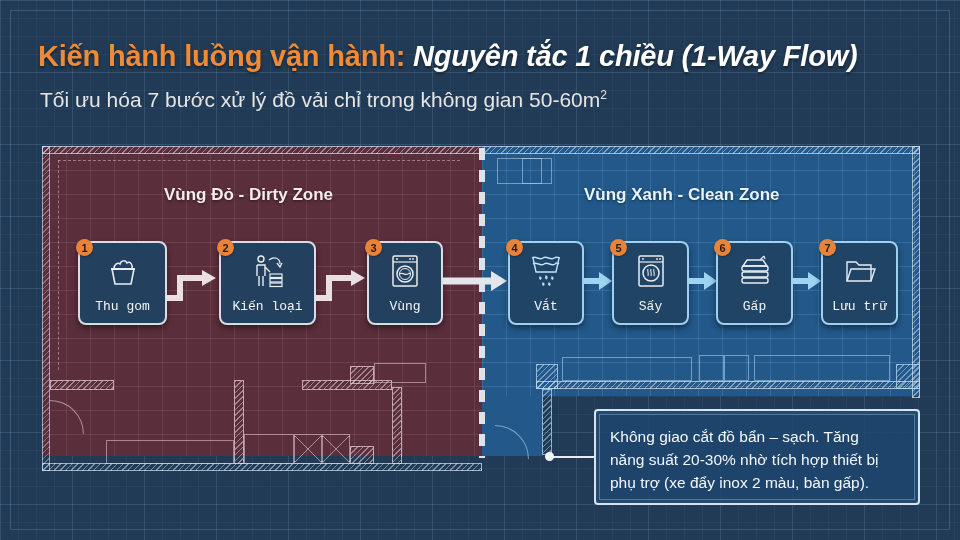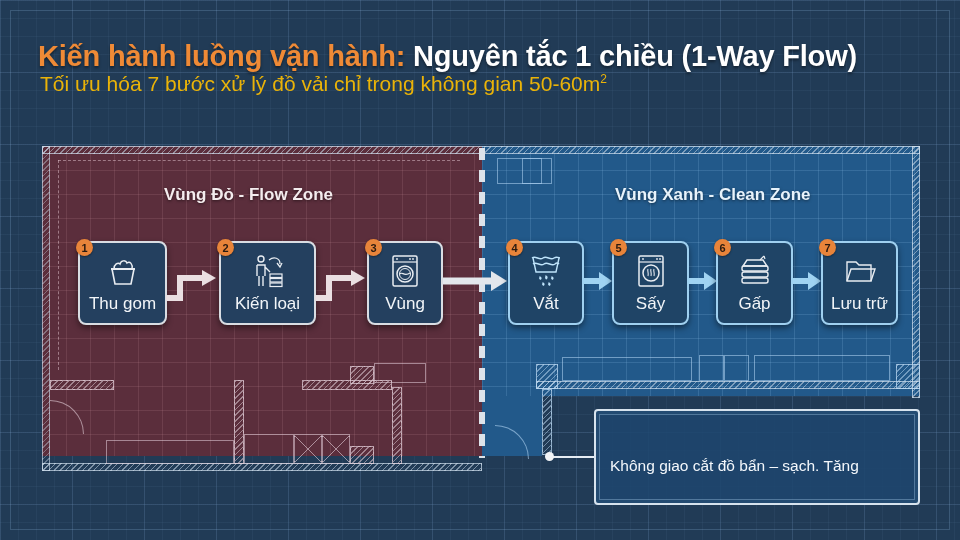--- a/index.html
+++ b/index.html
@@ -19,23 +19,23 @@
     .frame {
       position: absolute; left: 10px; top: 10px; width: 940px; height: 520px;
       border: 1px solid rgba(140,180,220,0.25);
     }
     .title {
       position: absolute; left: 38px; top: 40px; font-size: 29px; font-weight: bold;
       letter-spacing: -0.2px; white-space: nowrap;
       text-shadow: 0 2px 3px rgba(0,0,0,0.45);
     }
     .title .accent { color: #ef8a36; }
-    .title .main { color: #ffffff; }
+    .title .main { color: #ffffff; font-style: italic; }
     .subtitle {
-      position: absolute; left: 40px; top: 72px; font-size: 21px; color: #eab308;
+      position: absolute; left: 40px; top: 88px; font-size: 21px; color: #e5e5e5;
       white-space: nowrap;
     }
     .subtitle sup { font-size: 12px; }
 
     
     .zone {
       position: absolute; top: 146px; height: 310px;
     }
     .zone-dirty {
       left: 42px; width: 440px;
@@ -116,53 +116,53 @@
     .divider {
       position: absolute; left: 479px; top: 148px; width: 6px; height: 310px;
       background: repeating-linear-gradient(to bottom, #dde3ea 0 12px, transparent 12px 22px);
     }
 
     .zone-label {
       position: absolute; top: 185px; font-size: 17px; font-weight: bold; color: #f4ecee;
       text-shadow: 0 1px 3px rgba(0,0,0,0.5); white-space: nowrap;
     }
     .zone-label.dirty { left: 164px; }
-    .zone-label.clean { left: 615px; color: #e8f3fb; }
+    .zone-label.clean { left: 584px; color: #e8f3fb; }
 
     
     .step {
       position: absolute; top: 241px; height: 84px;
       background: #24405f;
       border: 2px solid #d9dde3;
       border-radius: 8px;
       box-shadow: 0 3px 6px rgba(0,0,0,0.45);
       display: flex; flex-direction: column; align-items: center; justify-content: flex-end;
       padding-bottom: 9px;
     }
     .step.clean { background: #1f4466; border-color: #9fd0f0; }
-    .step-label { font-size: 17px; color: #f2f5f8; white-space: nowrap; }
+    .step-label { font-size: 13px; color: #f2f5f8; white-space: nowrap; font-family: Liberation Mono, monospace; }
     .step-icon { position: absolute; top: 11px; left: 50%; transform: translateX(-50%); width: 34px; height: 34px; }
     .badge {
       position: absolute; left: -4px; top: -4px; width: 17px; height: 17px; border-radius: 50%;
       background: #e8843a; color: #2a1a10; font-size: 11px; font-weight: bold;
       display: flex; align-items: center; justify-content: center;
       box-shadow: 0 1px 2px rgba(0,0,0,0.4);
     }
     .arrow { position: absolute; }
 
     .note {
       position: absolute; left: 594px; top: 409px; width: 326px; height: 96px;
       background: rgba(30,70,110,0.88);
       border: 2px solid #d7e3ee;
       border-radius: 4px;
       box-shadow: inset 0 0 0 3px rgba(30,70,110,0.9), inset 0 0 0 4px rgba(160,200,230,0.4);
       padding: 14px 14px 0 14px;
       font-size: 15.5px; line-height: 23px; color: #f3f7fb;
     }
-    .note-line { white-space: nowrap; display: block; margin-top: 29px; }
+    .note-line { white-space: nowrap; display: block; }
     .connector {
       position: absolute; left: 549px; top: 456px; width: 45px; height: 2px; background: #e6edf4;
     }
     .connector-dot {
       position: absolute; left: 545px; top: 452px; width: 9px; height: 9px; border-radius: 50%; background: #f2f5f8;
     }
   </style>
 </head>
 <body>
 
@@ -206,21 +206,21 @@
 <div class="fixture blue" style="left:562px;top:357px;width:130px;height:24px;"></div>
 <div class="fixture blue xb" style="left:699px;top:355px;width:25px;height:26px;"></div>
 <div class="fixture blue xb" style="left:724px;top:355px;width:25px;height:26px;"></div>
 <div class="fixture blue" style="left:754px;top:355px;width:136px;height:26px;"></div>
 <div class="fixture blue" style="left:497px;top:158px;width:45px;height:26px;"></div>
 <div class="fixture blue" style="left:522px;top:158px;width:30px;height:26px;"></div>
 <div class="door" style="left:495px;top:425px;border-color:rgba(180,215,245,0.6);"></div>
 
 <div class="divider"></div>
 
-<div class="zone-label dirty">Vùng Đỏ - Flow Zone</div>
+<div class="zone-label dirty">Vùng Đỏ - Dirty Zone</div>
 <div class="zone-label clean">Vùng Xanh - Clean Zone</div>
 
 <div class="step" style="left:78px;width:89px;">
   <div class="badge">1</div>
   <svg class="step-icon" viewBox="0 0 34 34">
     <path d="M6 15 L28 15 L25 30 L9 30 Z" fill="none" stroke="#e9edf2" stroke-width="1.6"></path>
     <path d="M5 15 L29 15" stroke="#e9edf2" stroke-width="2"></path>
     <path d="M8 15 C8 10 12 8 14 10 C15 6 20 6 21 9 C24 7 27 10 26 15" fill="none" stroke="#e9edf2" stroke-width="1.5"></path>
   </svg>
   <span class="step-label">Thu gom</span>
@@ -328,13 +328,15 @@
     <path d="M4 8 L4 27 L28 27 L28 11 L16 11 L13 8 Z" fill="none" stroke="#e9edf2" stroke-width="1.4"></path>
     <path d="M4 27 L8 15 L32 15 L28 27" fill="none" stroke="#e9edf2" stroke-width="1.4"></path>
   </svg>
   <span class="step-label">Lưu trữ</span>
 </div>
 
 <div class="connector"></div>
 <div class="connector-dot"></div>
 <div class="note">
   <span class="note-line">Không giao cắt đồ bẩn – sạch. Tăng</span>
+  <span class="note-line">năng suất 20-30% nhờ tích hợp thiết bị</span>
+  <span class="note-line">phụ trợ (xe đẩy inox 2 màu, bàn gấp).</span>
 </div>
 
 </body></html>

